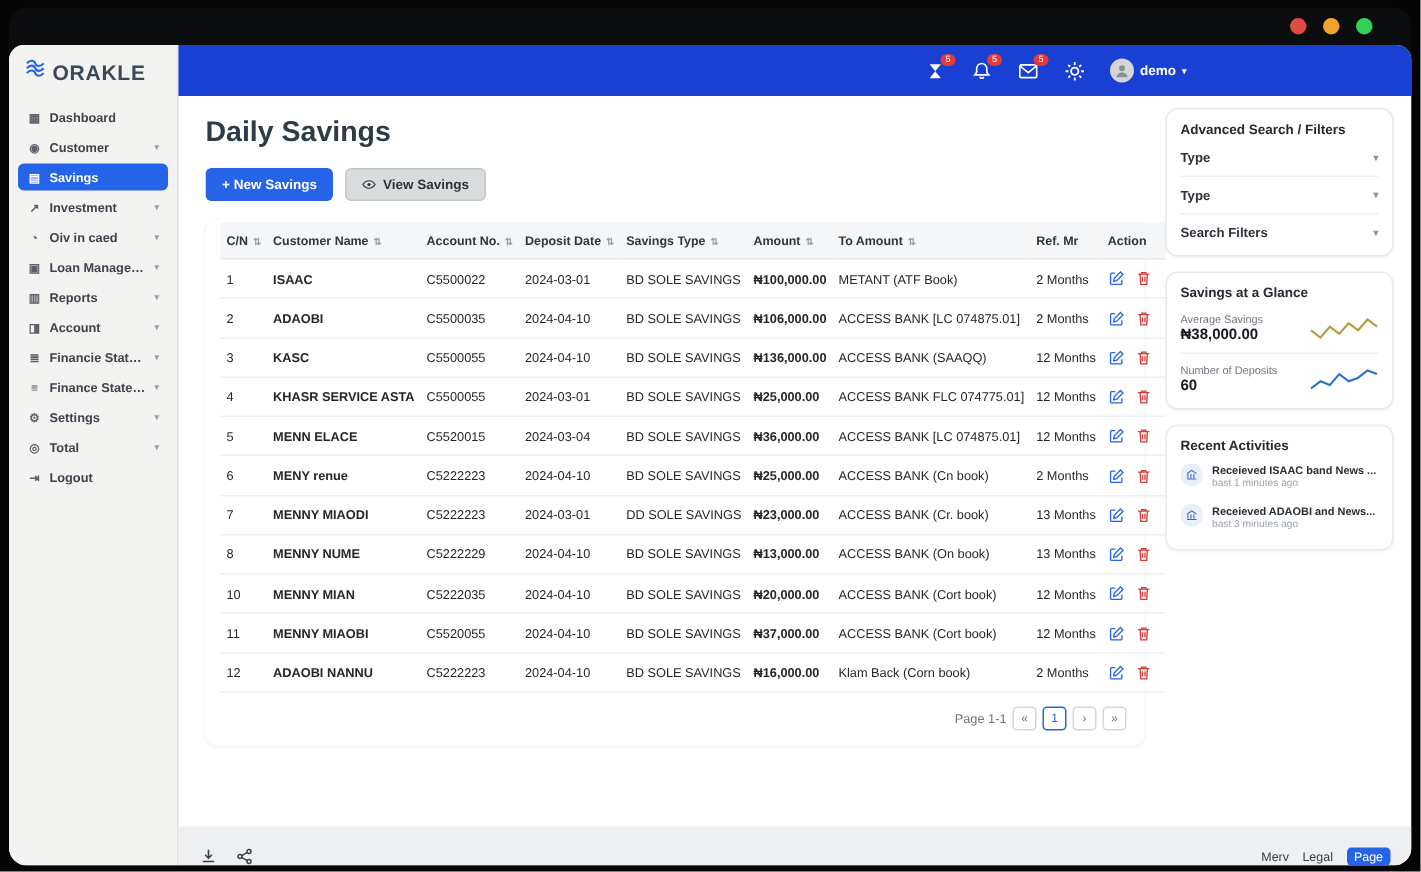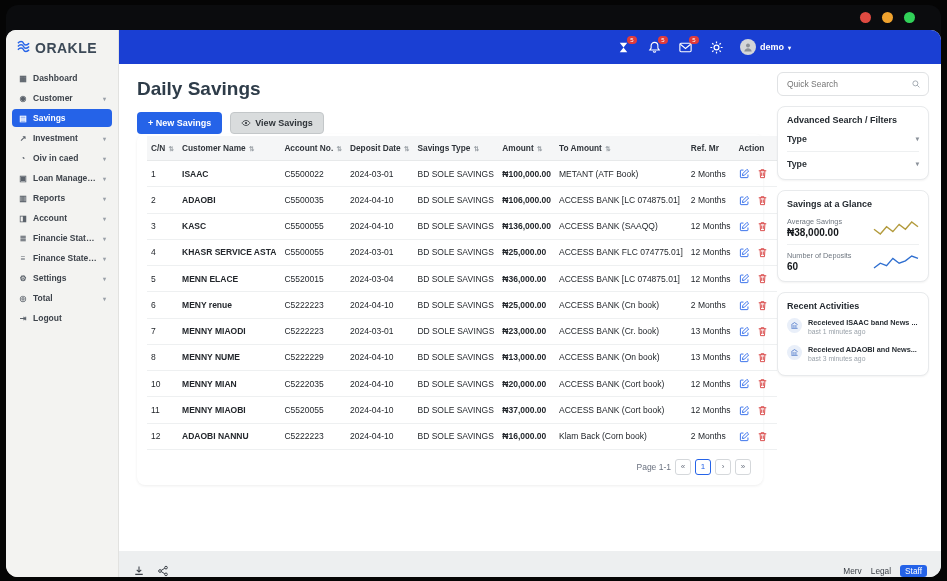--- a/index.html
+++ b/index.html
@@ -35,21 +35,21 @@
   .badge{position:absolute;top:-4px;right:-6px;background:#e23b3b;color:#fff;font-size:6px;
          font-style:normal;line-height:8px;min-width:8px;height:8px;border-radius:4px;text-align:center;padding:0 1px}
   .tb-user{display:flex;align-items:center;gap:4px;color:#fff;font-size:9px;cursor:pointer;font-weight:600}
   .avatar{width:16px;height:16px;border-radius:50%;background:#d4d6d8;display:inline-flex;
           align-items:center;justify-content:center;overflow:hidden;flex:none}
   .tb-chev{font-size:6px}
 
   .content{flex:1;display:flex;gap:14px;padding:8px 12px 4px 18px;min-height:0}
   .main-area{flex:1;min-width:0}
   .page-title{font-size:19px;color:#2e3c49;margin:6px 0 12px;font-weight:bold}
-  .btn-row{display:flex;gap:8px;}
+  .btn-row{display:flex;gap:8px;margin-bottom:12px}
   .btn{display:inline-flex;align-items:center;gap:4px;font-size:9px;font-weight:600;
        padding:5px 10px;border-radius:4px;border:1px solid transparent;cursor:pointer;font-family:inherit}
   .btn.primary{background:#2563e8;color:#fff}
   .btn.secondary{background:#d9dcdd;border-color:#c3c7c9;color:#2e3338}
 
   .table-card{background:#fff;border-radius:8px;padding:2px 10px 8px;box-shadow:0 1px 3px rgba(0,0,0,.07)}
   table{width:100%;border-collapse:collapse;font-size:8.5px}
   th{text-align:left;font-size:8.3px;color:#30353b;padding:7px 4px;background:#f5f6f7;
      border-bottom:1px solid #e7e9ea;white-space:nowrap}
   .sort{font-size:6.5px;color:#9aa0a6;margin-left:1px}
@@ -550,36 +550,33 @@
               <button class="pg-btn">«</button>
                 <button class="pg-btn active">1</button>
                 <button class="pg-btn">›</button>
                 <button class="pg-btn">»</button>
             </div>
           </div>
         </div>
 
         <div class="right-panel">
 
-          <div class="qsearch">
-            <input placeholder="Quick Search" style="">
-            <svg width="10" height="10" viewBox="0 0 16 16">
-              <circle cx="7" cy="7" r="4" fill="none" stroke="#9aa2aa" stroke-width="1.4"></circle>
-              <path d="M10 10l3.5 3.5" stroke="#9aa2aa" stroke-width="1.4"></path>
-            </svg>
-          </div>
 
           <div class="card">
             <div class="card-title">Advanced Search / Filters</div>
               <div class="filter-row">
                 <span>Type</span>
                 <span class="f-chev">▾</span>
               </div>
               <div class="filter-row">
                 <span>Type</span>
+                <span class="f-chev">▾</span>
+              </div>
+              <div class="filter-row">
+                <span>Search Filters</span>
                 <span class="f-chev">▾</span>
               </div>
           </div>
 
           <div class="card">
             <div class="card-title">Savings at a Glance</div>
 
 
             <div class="stat">
               <div>
@@ -641,19 +638,19 @@
           <svg width="12" height="12" viewBox="0 0 16 16" fill="none" stroke="#3a3f46" stroke-width="1.3">
             <circle cx="4" cy="8" r="1.8"></circle>
               <circle cx="12" cy="3.5" r="1.8"></circle>
               <circle cx="12" cy="12.5" r="1.8"></circle>
             <path d="M5.6 7.2l4.8-2.9M5.6 8.8l4.8 2.9"></path>
           </svg>
         </span>
         <span class="foot-links">
           <span class="foot-link">Merv</span>
           <span class="foot-link">Legal</span>
-          <span class="foot-link chip">Staff</span>
+          <span class="foot-link chip">Page</span>
         </span>
       </footer>
 
     </div>
   </div>
 </div>
 
 </body></html>

